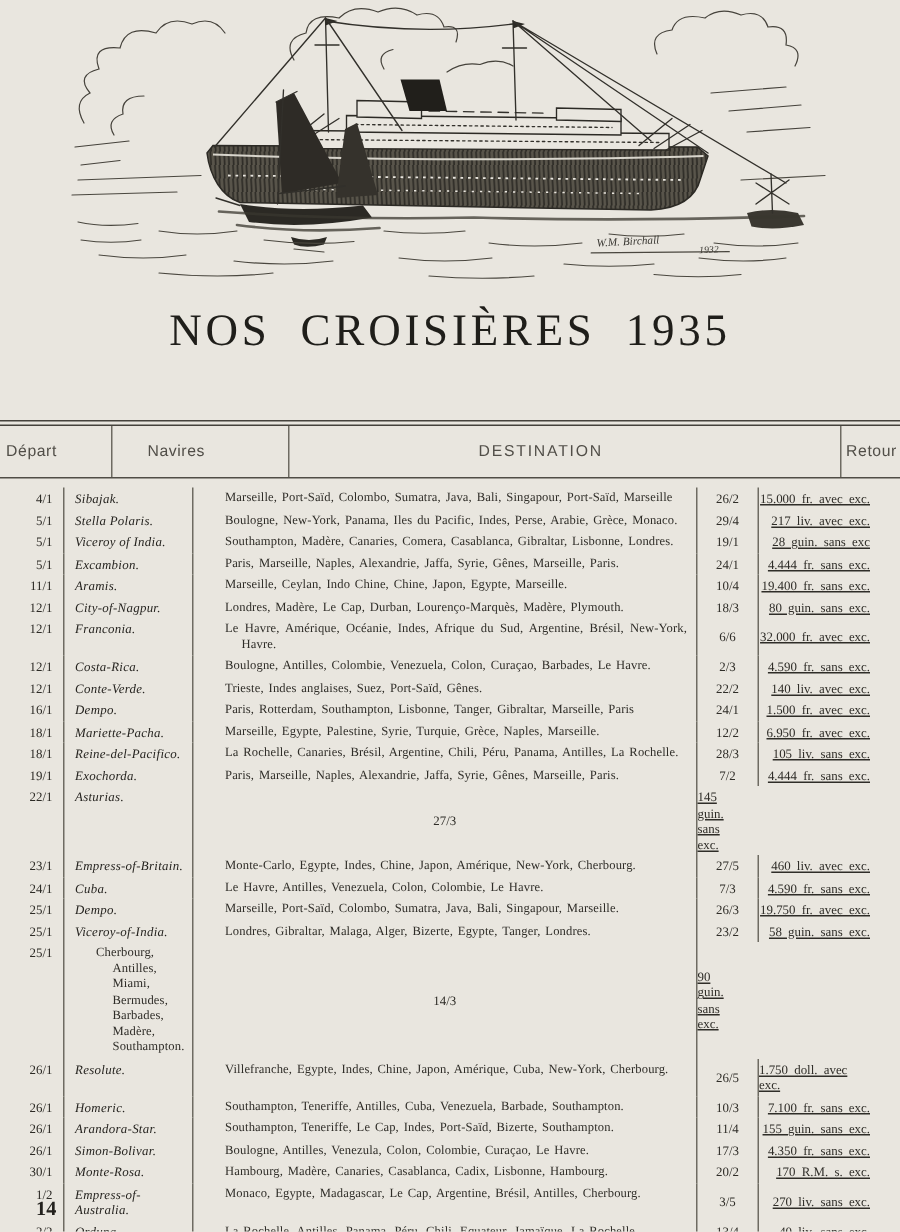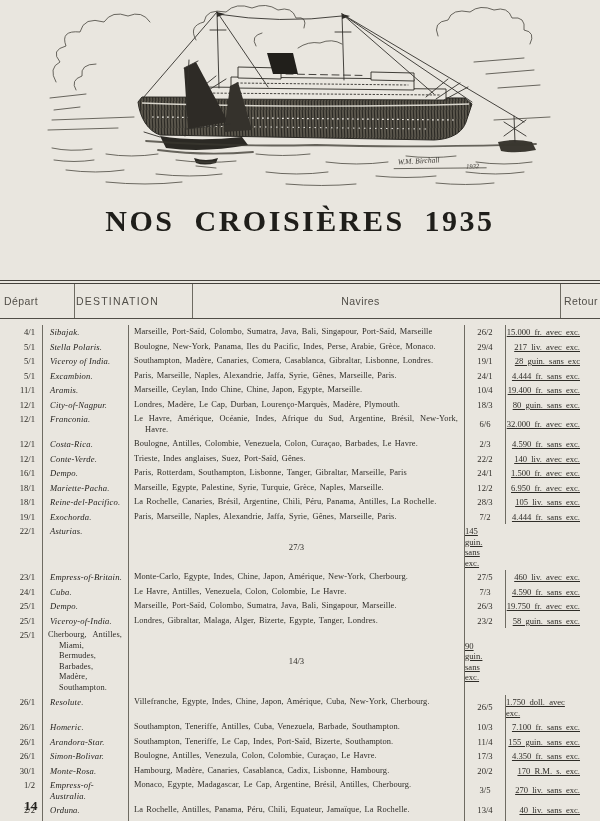--- a/index.html
+++ b/index.html
@@ -13,42 +13,42 @@
   .illus{position:absolute;left:46px;top:2px;width:508px;height:190px;}
   .ln{fill:none;stroke:#32302b;stroke-width:0.9;stroke-linecap:round;}
   .cl{fill:none;stroke:#45423b;stroke-width:0.8;stroke-linecap:round;}
   .wv{fill:none;stroke:#4a473f;stroke-width:0.8;stroke-linecap:round;}
   .wv2{fill:none;stroke:#3a372f;stroke-width:1.8;stroke-linecap:round;opacity:.75;}
   .sig{font-family:"Liberation Serif",serif;font-style:italic;font-size:7.5px;fill:#3a3833;}
   .sig2{font-family:"Liberation Serif",serif;font-style:italic;font-size:6.5px;fill:#3a3833;}
   
   .title{
     position:absolute;top:204px;left:0;width:100%;text-align:center;
-    font-family:"Liberation Serif",serif;font-weight:700;
+    font-family:"Liberation Serif",serif;font-weight:400;
     font-size:30px;letter-spacing:2.5px;word-spacing:10px;color:#1f1e1a;
   }
   
   .table{position:absolute;top:280px;left:0;width:600px;border-top:4px double #45423c;}
   .grid{display:grid;grid-template-columns:42px 86px 336px 41px 95px;gap:32px;}
   .bl{border-left:1px solid #6e6b62;}
   .thead{border-bottom:1px solid #504d46;}
   .thead .hc{
     font-family:"Liberation Sans",sans-serif;font-size:10.5px;color:#514e48;
     display:flex;align-items:center;justify-content:center;
     height:34px;letter-spacing:.4px;
   }
   .hc.h-dest{letter-spacing:1.2px;}
   .hc.h-prix{word-spacing:6px;}
   .tbody{padding-top:6px;}
   .trow{display:grid;grid-template-columns:42px 86px 336px 41px 95px;min-height:13px;}
   .cell{padding-top:2px;padding-bottom:2px;font-size:8.6px;line-height:10.5px;}
   .c-depart{text-align:right;padding-right:7px;color:#2c2a25;}
   .c-navire{font-style:italic;padding-left:7px;padding-right:2px;letter-spacing:.2px;color:#262420;}
   .c-dest{
-    font-size:8.4px;padding-left:16px;padding-right:6px;text-indent:-11px;
+    font-size:8.4px;padding-left:32px;padding-right:6px;text-indent:-11px;
     text-align:justify;word-spacing:1px;letter-spacing:.1px;
   }
   .c-retour{display:flex;align-items:center;justify-content:center;}
   .c-prix{display:flex;align-items:center;justify-content:flex-end;padding-right:20px;word-spacing:2px;text-decoration:underline;}
   .filler{height:11px;}
   
   .pageno{
     position:absolute;left:24px;top:798px;
     font-family:"Liberation Serif",serif;font-weight:700;font-size:13.5px;color:#23211d;
   }
@@ -132,22 +132,22 @@
     <text class="sig2" x="420" y="170">1932</text>
     <path class="wv" d="M348,166 L440,170"></path>
   </g>
 </svg>
 
 <div class="title">NOS CROISIÈRES 1935</div>
 
 <div class="table">
   <div class="grid thead">
     <div class="hc h-depart">Départ</div>
+    <div class="hc h-navires bl">Navires</div>
     <div class="hc h-dest bl">DESTINATION</div>
-    <div class="hc h-navires bl">Navires</div>
     <div class="hc h-retour bl">Retour</div>
   </div>
 
   <div class="tbody" id="rows-container">
   <div class="trow">
     <div class="cell c-depart">4/1</div>
     <div class="cell c-navire bl">Sibajak.</div>
     <div class="cell c-dest bl">Marseille, Port-Saïd, Colombo, Sumatra, Java, Bali, Singapour, Port-Saïd, Marseille</div>
     <div class="cell c-retour bl">26/2</div>
     <div class="cell c-prix bl">15.000 fr. avec exc.</div>

